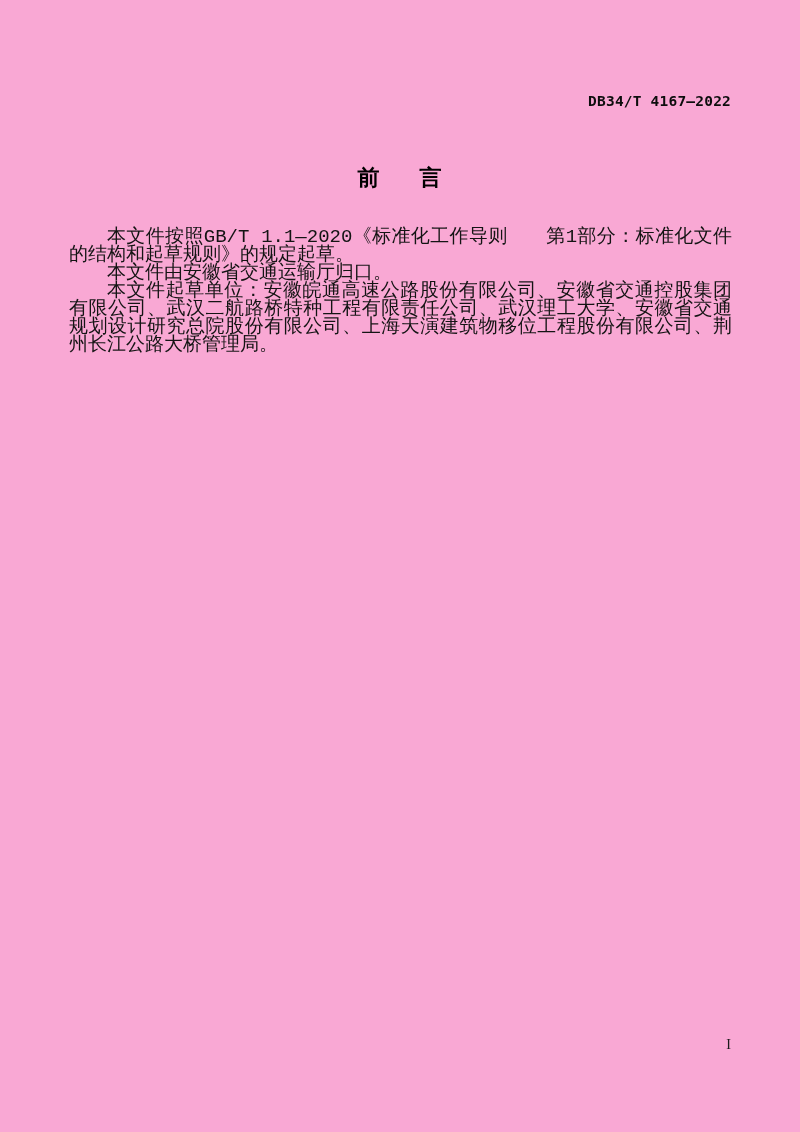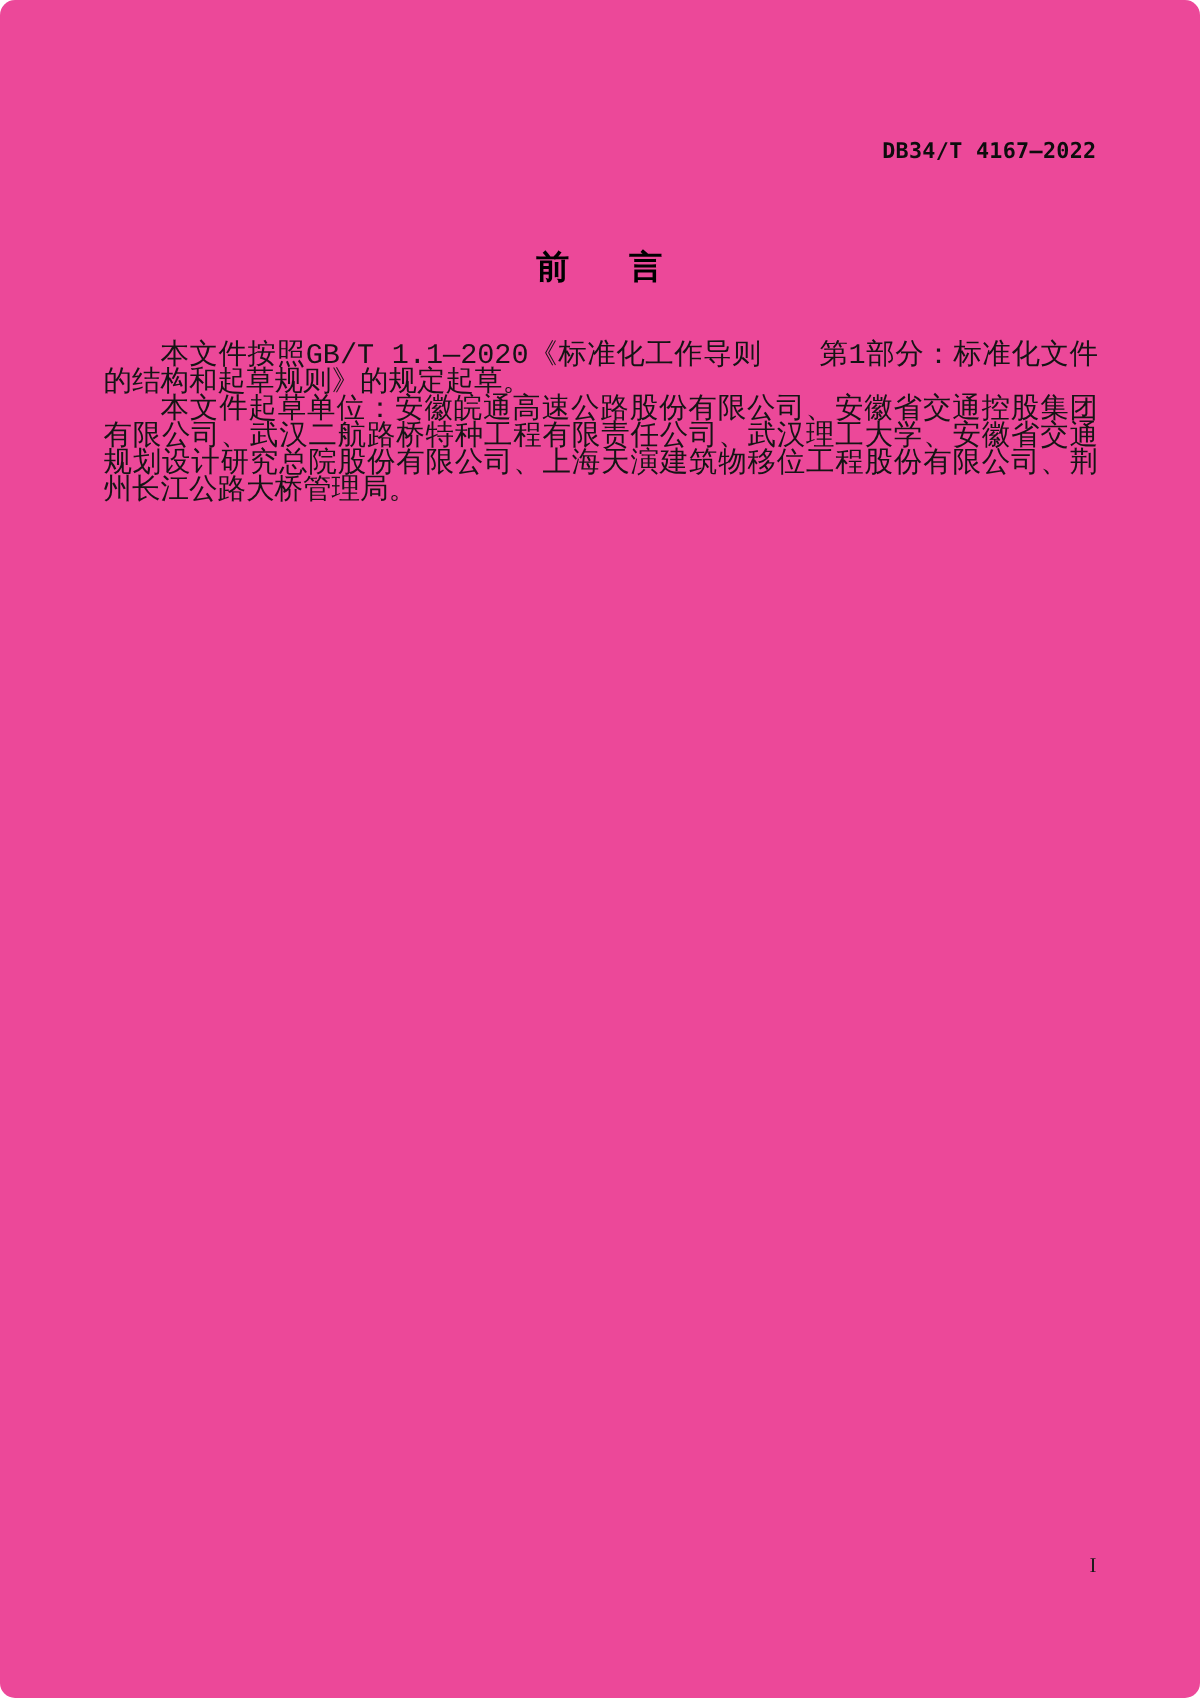--- a/index.html
+++ b/index.html
@@ -8,23 +8,22 @@
     background: #ffffff;
   }
   body {
     font-family: "Liberation Serif", "DejaVu Serif", serif;
     color: #000000;
   }
   .page {
     position: relative;
     width: 800px;
     height: 1132px;
-    background: #ec4899;
+    background: #f9a8d4;
     overflow: hidden;
-    border-radius: 10px;
   }
 
   
   .running-header {
     position: absolute;
     left: 69px;
     top: 93px;
     width: 662px;
     text-align: right;
     font-family: "DejaVu Sans Mono", "Liberation Mono", monospace;
@@ -87,18 +86,19 @@
 <body>
 
 <div class="page">
 
   <div class="running-header">DB34/T 4167—2022</div>
 
   <div class="doc-title">前      言</div>
 
   <div class="body-block">
     <p class="para">本文件按照GB/T 1.1—2020《标准化工作导则　　第1部分：标准化文件的结构和起草规则》的规定起草。</p>
+    <p class="para">本文件由安徽省交通运输厅归口。</p>
     <p class="para">本文件起草单位：安徽皖通高速公路股份有限公司、安徽省交通控股集团有限公司、武汉二航路桥特种工程有限责任公司、武汉理工大学、安徽省交通规划设计研究总院股份有限公司、上海天演建筑物移位工程股份有限公司、荆州长江公路大桥管理局。</p>
   </div>
 
   <div class="page-number">I</div>
 
 </div>
 
 </body></html>

